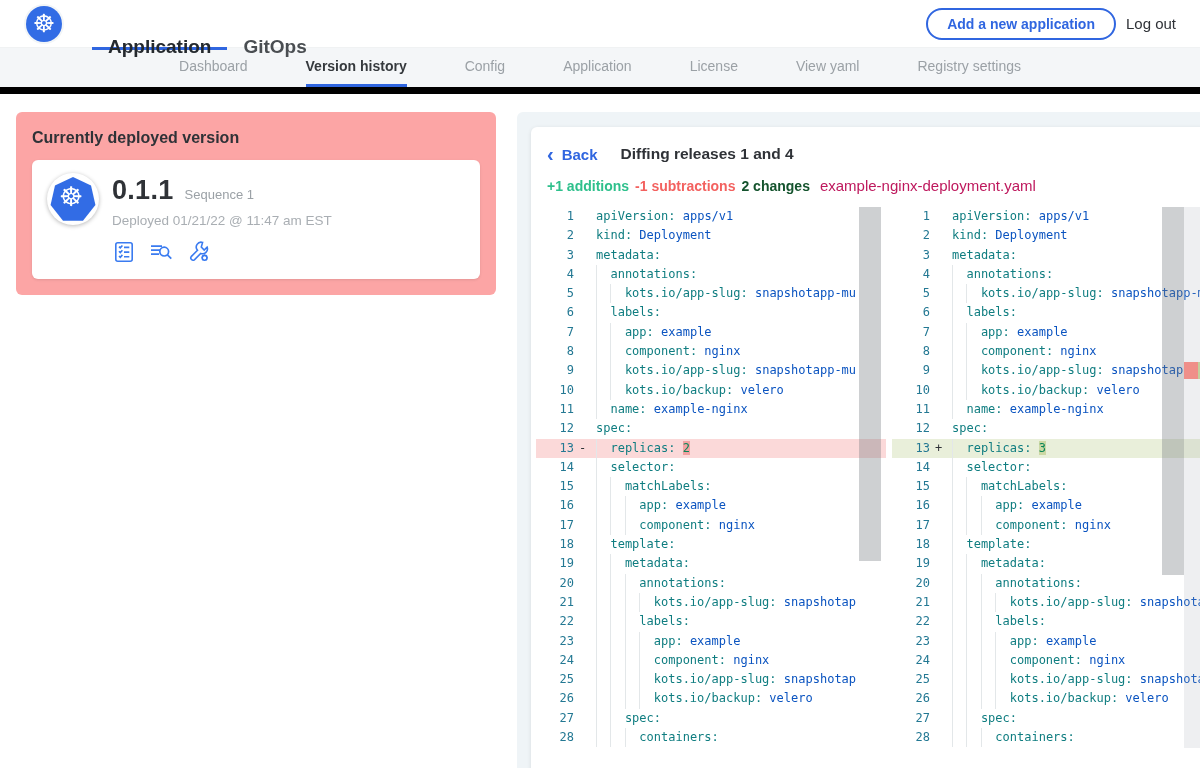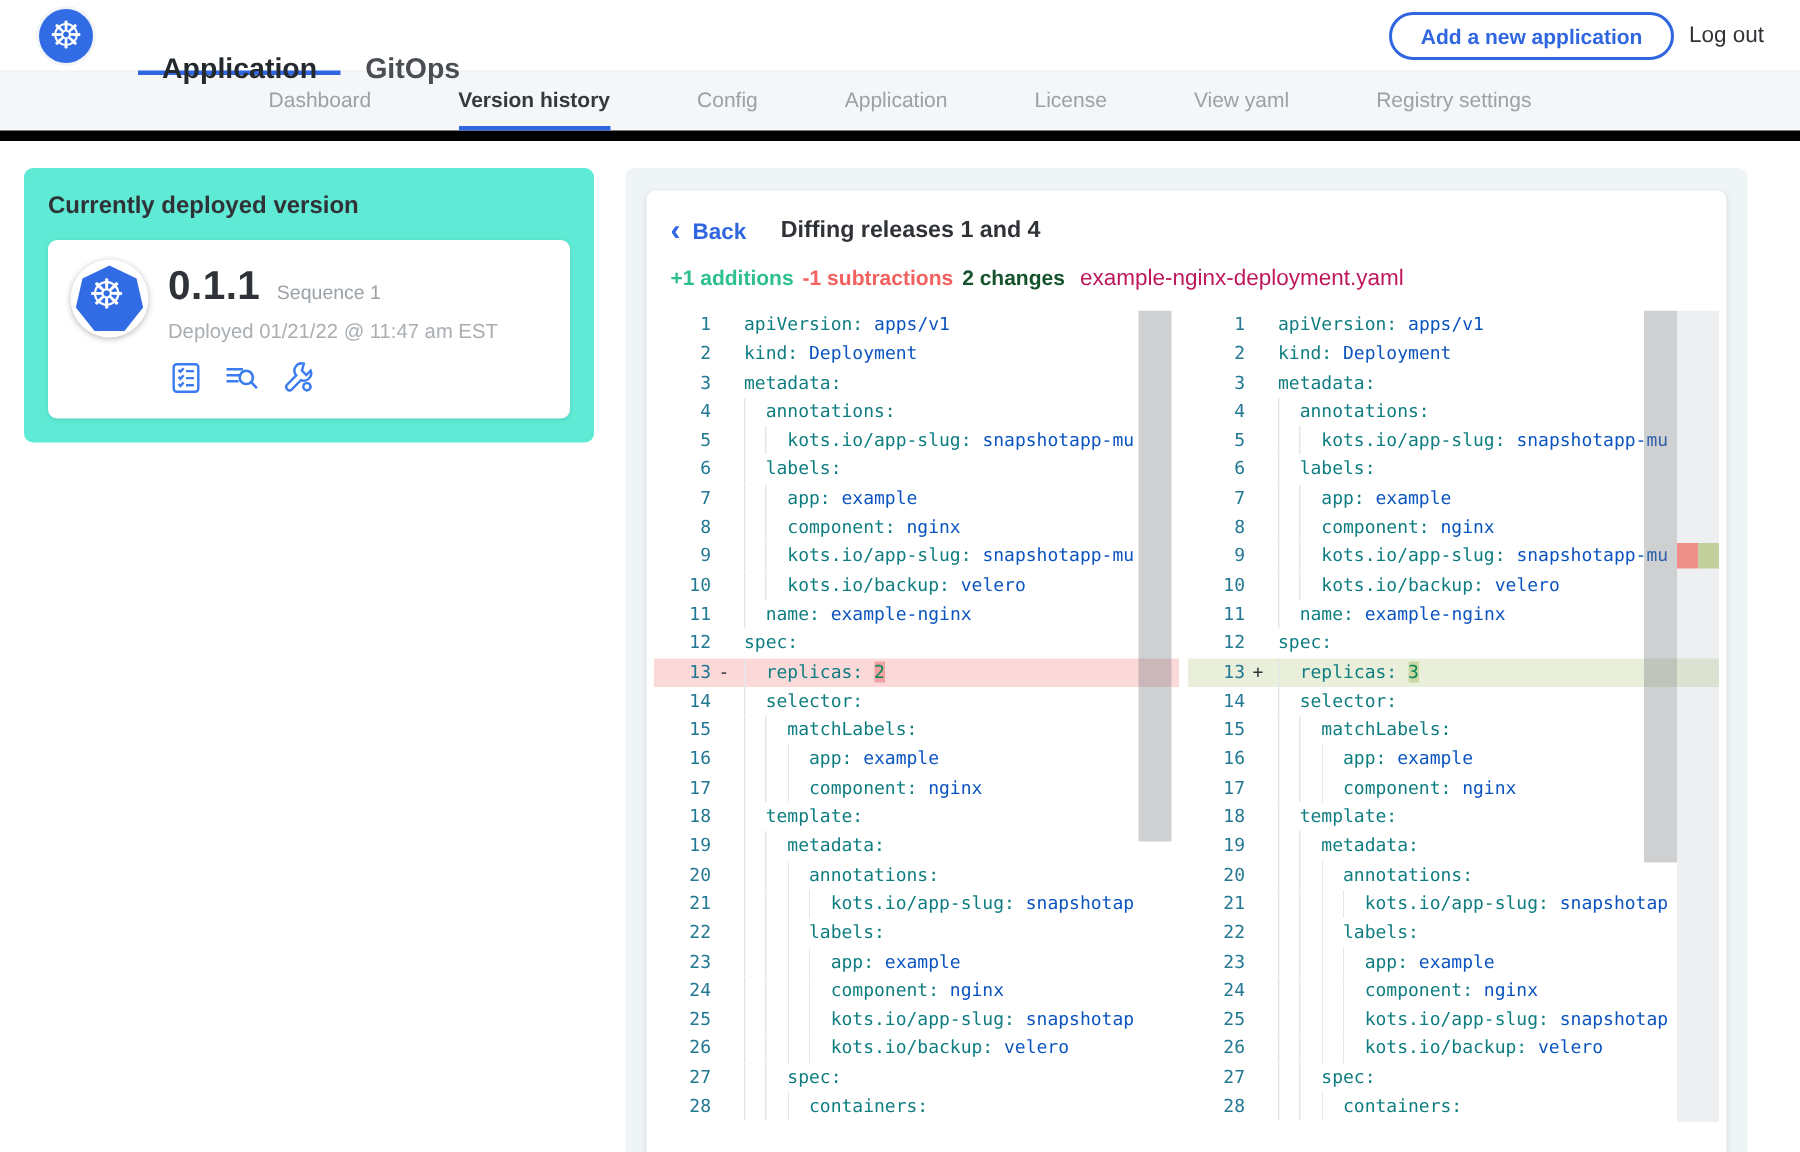--- a/index.html
+++ b/index.html
@@ -29,21 +29,21 @@
   .logout { font-size:15px; color:#2f3237; cursor:pointer; }
   
   .subnav { height:46px; background:#f4f6f8; border-bottom:7px solid #000000;
     display:flex; justify-content:center; gap:58px; }
   .sub-tab { display:flex; align-items:center; font-size:14px; color:#9ba1a6;
     border-bottom:3px solid transparent; cursor:pointer; }
   .sub-tab.active { color:#35393d; font-weight:700; border-bottom-color:#3066e0; }
   
   .main { display:flex; align-items:flex-start; gap:21px; padding:18px 35px 0 16px; height:674px; }
   
-  .version-card { width:380px; flex:none; background:#5eead4; border-radius:6px; padding:17px 16px 16px; }
+  .version-card { width:480px; flex:none; background:#fca5a5; border-radius:6px; padding:17px 16px 16px; }
   .vc-title { font-size:16px; font-weight:700; color:#2f3237; margin-bottom:13px; }
   .vc-inner { background:#fff; border-radius:6px; box-shadow:0 1px 3px rgba(0,0,0,.1);
     padding:13px 15px 15px; display:flex; gap:13px; }
   .k8s-badge { width:52px; height:52px; border-radius:50%; background:#fff; flex:none;
     box-shadow:0 1px 4px rgba(0,0,0,.28); position:relative;
     display:flex; align-items:center; justify-content:center; }
   .k8s-badge svg { display:block; }
   .k8s-badge .wheel { position:absolute; color:#fff; font-size:27px; line-height:1;
     font-family:"DejaVu Sans",sans-serif; top:10px; left:12px; }
   .vc-rows { padding-top:2px; }

